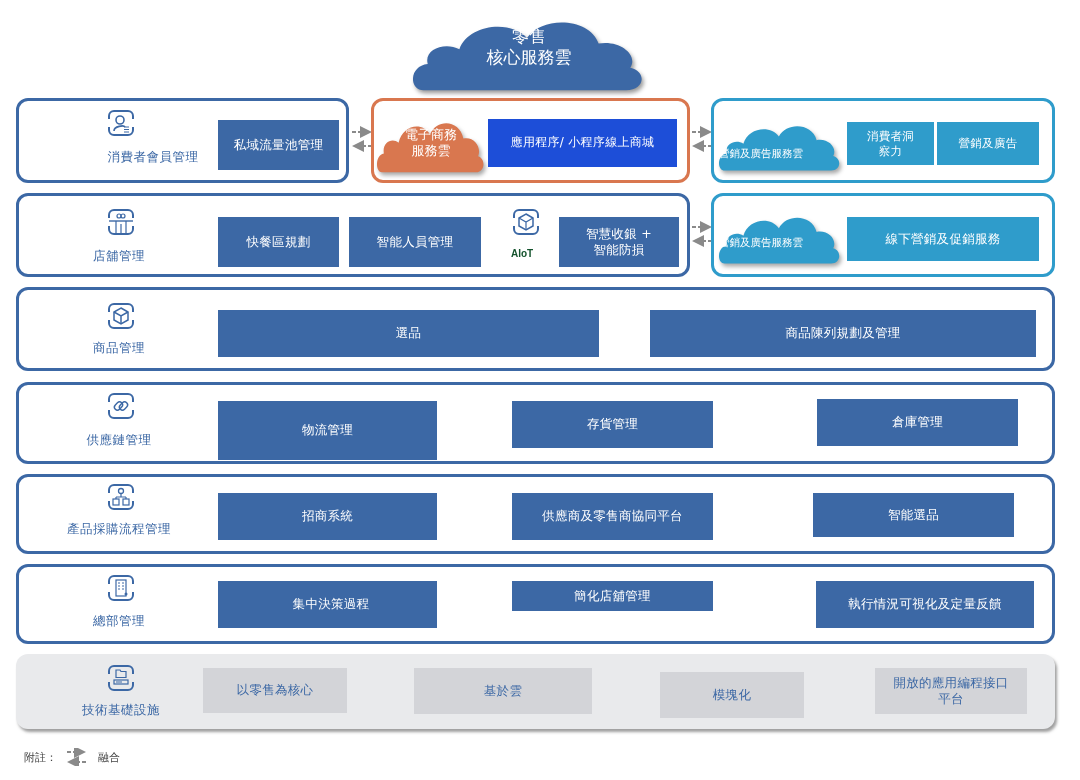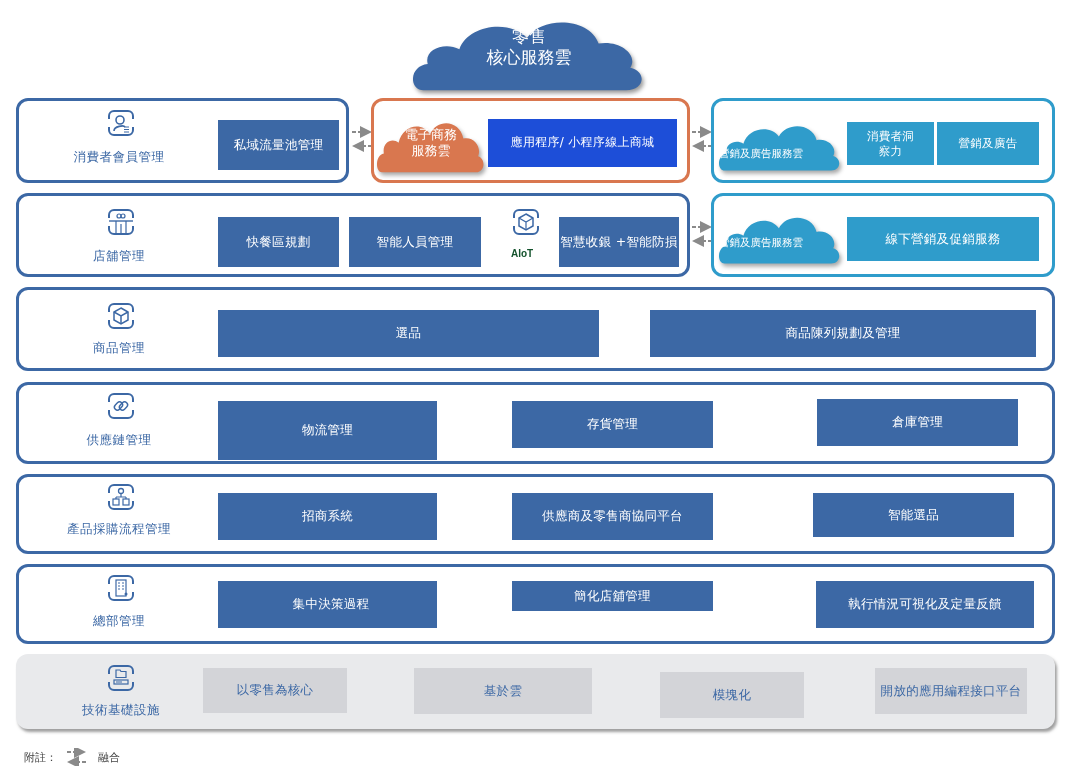--- a/index.html
+++ b/index.html
@@ -48,21 +48,21 @@
 
 <div class="row" style="left:16px;top:98px;width:333px;height:85px;">
   <svg class="icon" style="left:87px;top:9px;" viewBox="0 0 30 26">
     <rect x="3" y="1" width="24" height="24" rx="5" fill="none" stroke="#3c68a5" stroke-width="2"></rect>
     <rect x="1" y="9" width="4" height="8" fill="#fff"></rect>
       <rect x="25" y="9" width="4" height="8" fill="#fff"></rect>
     <circle cx="14" cy="10" r="4" fill="none" stroke="#3c68a5" stroke-width="1.6"></circle>
     <path d="M8,21 C8,16 18,15 19,17" fill="none" stroke="#3c68a5" stroke-width="1.6"></path>
     <path d="M18,17 h5 M18,19.5 h5 M18,22 h5" stroke="#3c68a5" stroke-width="1.2"></path>
   </svg>
-  <div class="label" style="left:0;top:48px;width:200px;">消費者會員管理</div>
+  <div class="label" style="left:0;top:48px;width:200px;padding-left:34px;">消費者會員管理</div>
   <div class="box blue" style="left:199px;top:19px;width:121px;height:50px;">私域流量池管理</div>
 </div>
 
 <svg class="abs" style="left:350px;top:125px;" width="24" height="28">
   <line x1="2" y1="7" x2="20" y2="7" stroke="#8a8a8a" stroke-width="2" stroke-dasharray="4,2" marker-end="url(#ah)"></line>
   <line x1="22" y1="21" x2="4" y2="21" stroke="#8a8a8a" stroke-width="2" stroke-dasharray="4,2" marker-end="url(#ah)"></line>
 </svg>
 
 <div class="row orange" style="left:371px;top:98px;width:319px;height:85px;">
   <div class="cloud" style="left:3px;top:12px;width:108px;height:62px;">
@@ -110,21 +110,21 @@
   <div class="box blue" style="left:199px;top:21px;width:121px;height:50px;">快餐區規劃</div>
   <div class="box blue" style="left:330px;top:21px;width:132px;height:50px;">智能人員管理</div>
   <svg class="icon" style="left:492px;top:13px;" viewBox="0 0 30 26">
     <rect x="3" y="1" width="24" height="24" rx="5" fill="none" stroke="#3c68a5" stroke-width="2"></rect>
     <rect x="1" y="9" width="4" height="8" fill="#fff"></rect>
       <rect x="25" y="9" width="4" height="8" fill="#fff"></rect>
     <path d="M15,5 L22,9 L22,17 L15,21 L8,17 L8,9 Z" fill="none" stroke="#3c68a5" stroke-width="1.5"></path>
     <path d="M8,9 L15,13 L22,9 M15,13 V21" fill="none" stroke="#3c68a5" stroke-width="1.2"></path>
   </svg>
   <div class="aiot" style="left:492px;top:52px;">AIoT</div>
-  <div class="box blue" style="left:540px;top:21px;width:120px;height:50px;align-items:center;">
+  <div class="box blue" style="left:540px;top:21px;width:120px;height:50px;flex-direction:column;align-items:center;">
     <span>智慧收銀 +</span>
     <span>智能防損</span>
   </div>
 </div>
 
 <svg class="abs" style="left:690px;top:220px;" width="24" height="28">
   <line x1="2" y1="7" x2="20" y2="7" stroke="#8a8a8a" stroke-width="2" stroke-dasharray="4,2" marker-end="url(#ah)"></line>
   <line x1="22" y1="21" x2="4" y2="21" stroke="#8a8a8a" stroke-width="2" stroke-dasharray="4,2" marker-end="url(#ah)"></line>
 </svg>
 
@@ -202,21 +202,21 @@
     <rect x="1" y="9" width="4" height="8" fill="#e9eaec"></rect>
       <rect x="25" y="9" width="4" height="8" fill="#e9eaec"></rect>
     <path d="M10,5 h4 l1,1.5 h5 v6 h-10 Z" fill="none" stroke="#3c68a5" stroke-width="1.2"></path>
     <rect x="8" y="15" width="14" height="4" fill="none" stroke="#3c68a5" stroke-width="1.2"></rect>
     <line x1="10" y1="17" x2="16" y2="17" stroke="#3c68a5" stroke-width="1"></line>
   </svg>
   <div class="label" style="left:0;top:48px;width:210px;">技術基礎設施</div>
   <div class="box graybox" style="left:187px;top:14px;width:144px;height:45px;">以零售為核心</div>
   <div class="box graybox" style="left:398px;top:14px;width:178px;height:46px;">基於雲</div>
   <div class="box graybox" style="left:644px;top:18px;width:144px;height:46px;">模塊化</div>
-  <div class="box graybox" style="left:859px;top:14px;width:152px;height:46px;flex-direction:row;">
+  <div class="box graybox" style="left:859px;top:14px;width:152px;height:46px;flex-direction:column;">
     <span>開放的應用編程接口</span>
     <span>平台</span>
   </div>
 </div>
 
 <div class="note" style="left:24px;top:750px;">附註：</div>
 <svg class="abs" style="left:66px;top:748px;" width="22" height="18">
   <line x1="1" y1="4" x2="18" y2="4" stroke="#8a8a8a" stroke-width="2" stroke-dasharray="4,2" marker-end="url(#ah)"></line>
   <line x1="20" y1="14" x2="3" y2="14" stroke="#8a8a8a" stroke-width="2" stroke-dasharray="4,2" marker-end="url(#ah)"></line>
 </svg>

